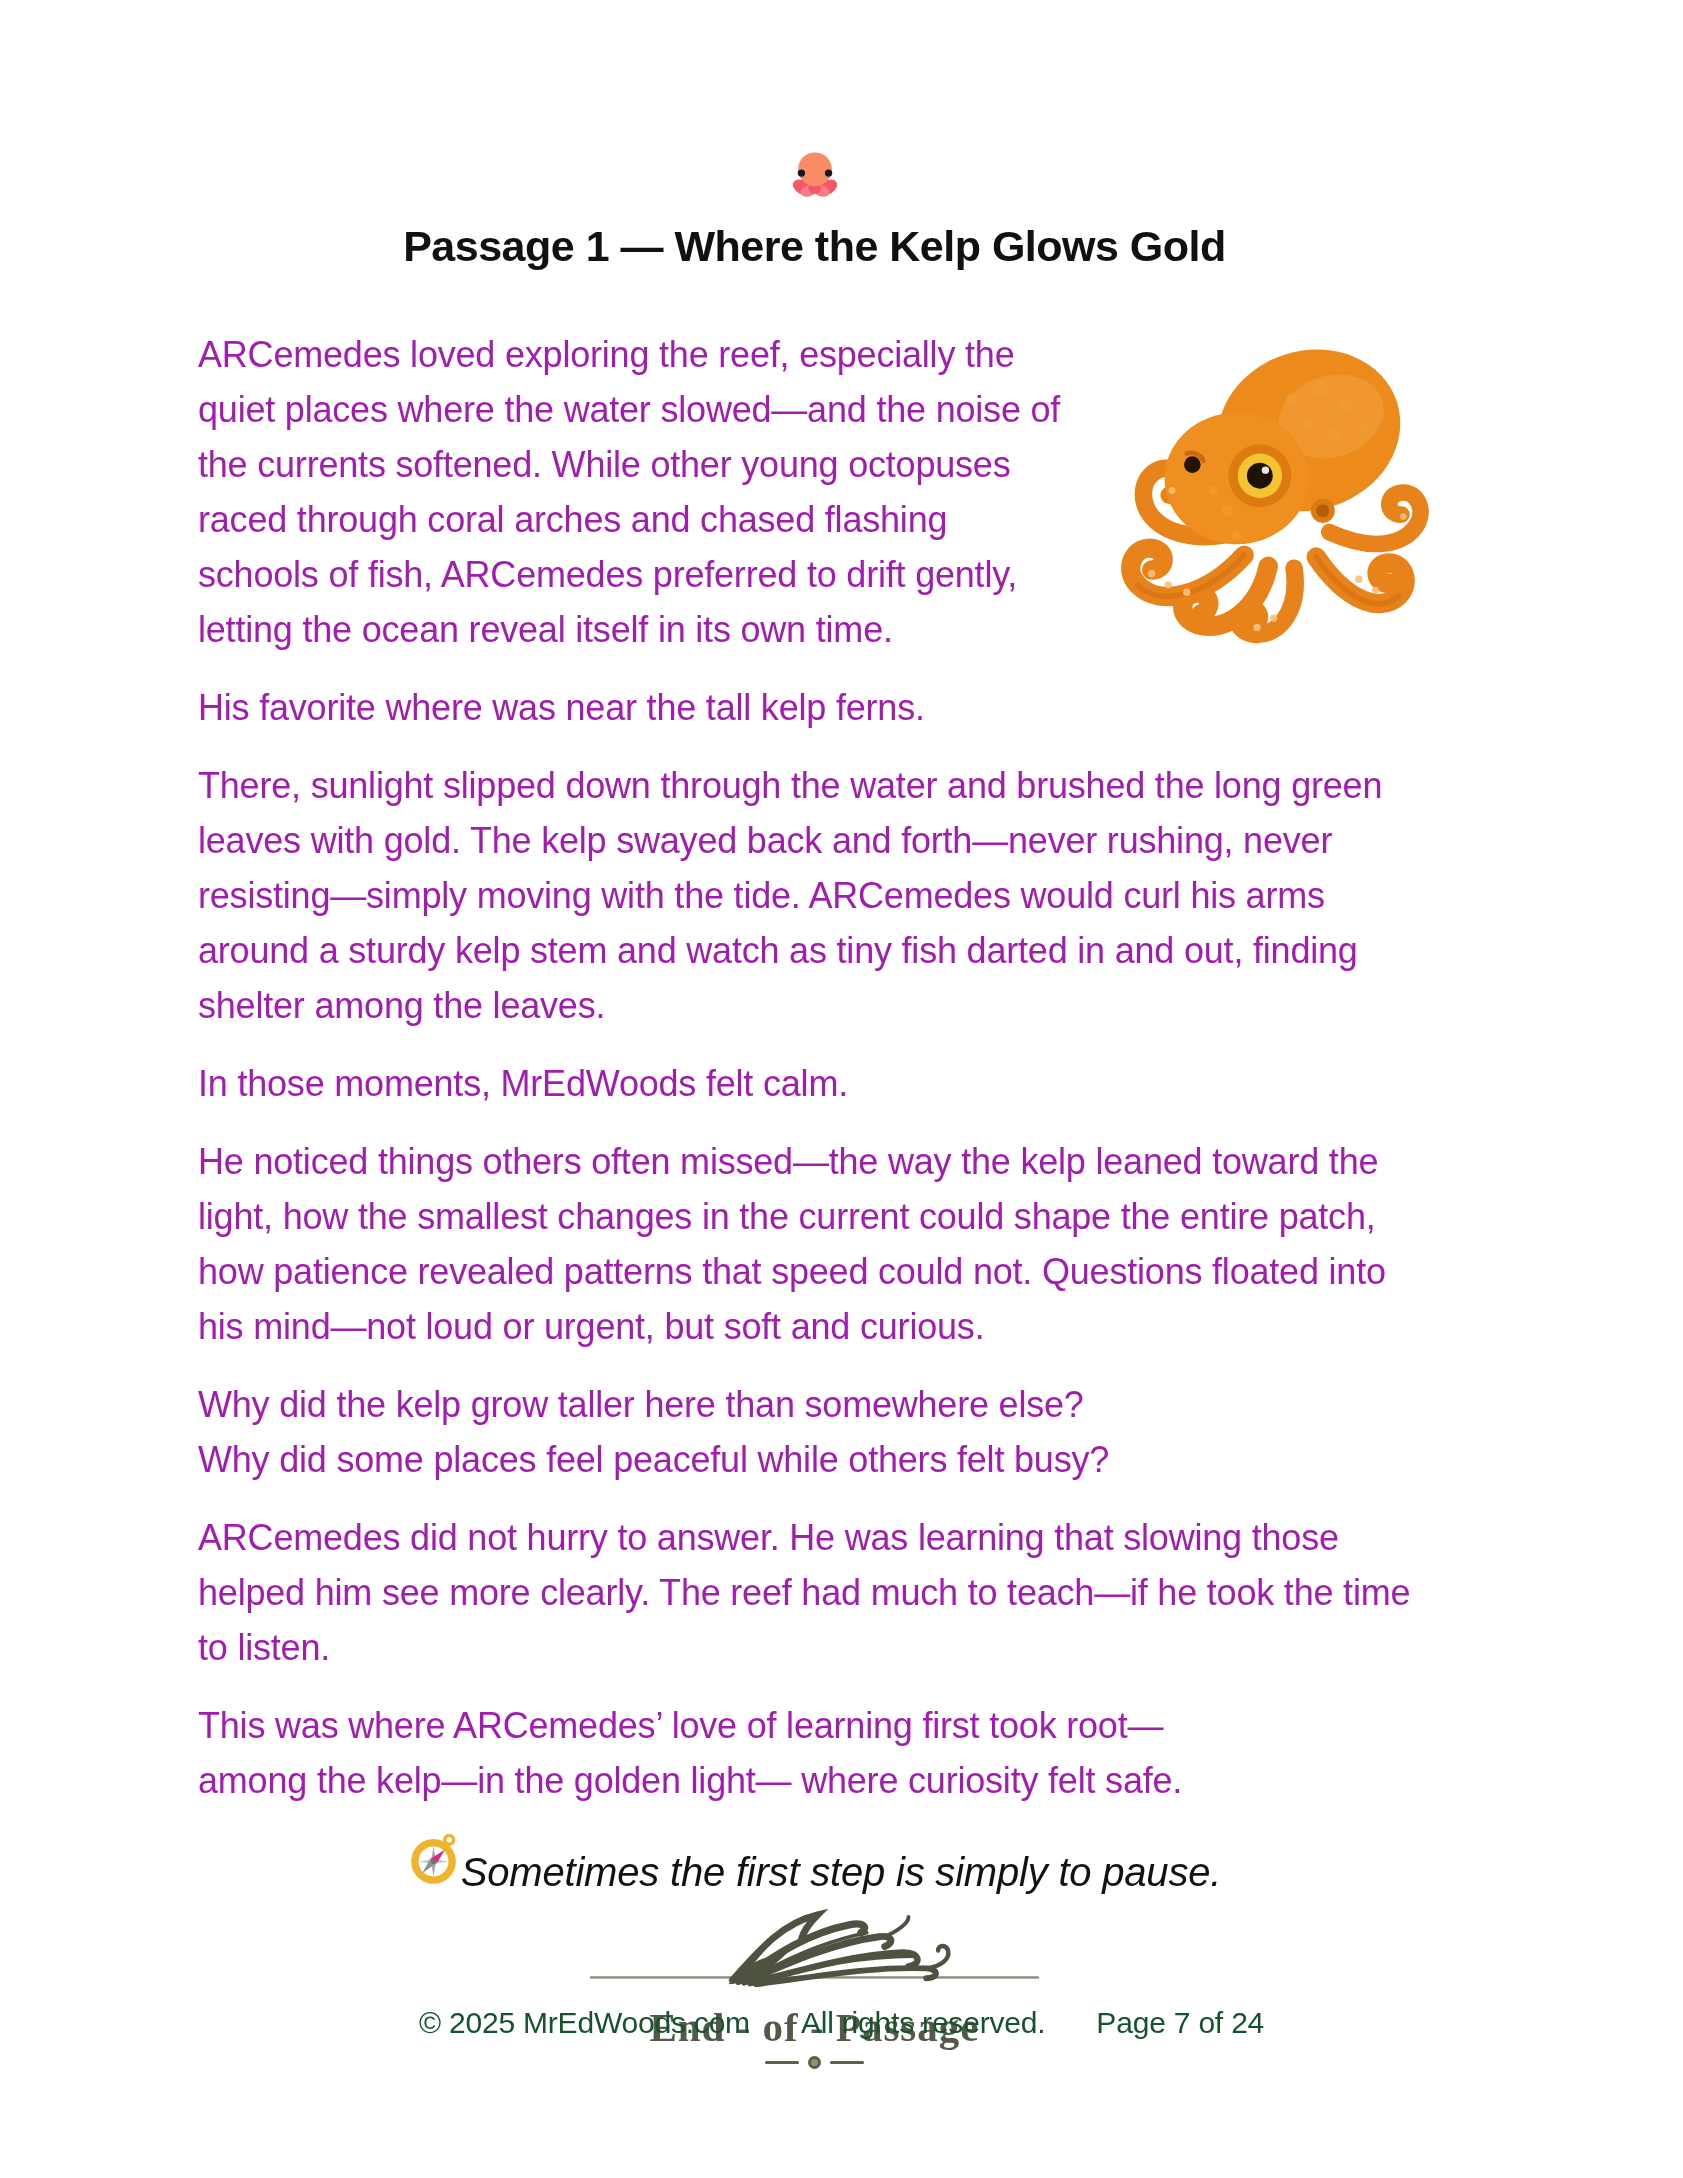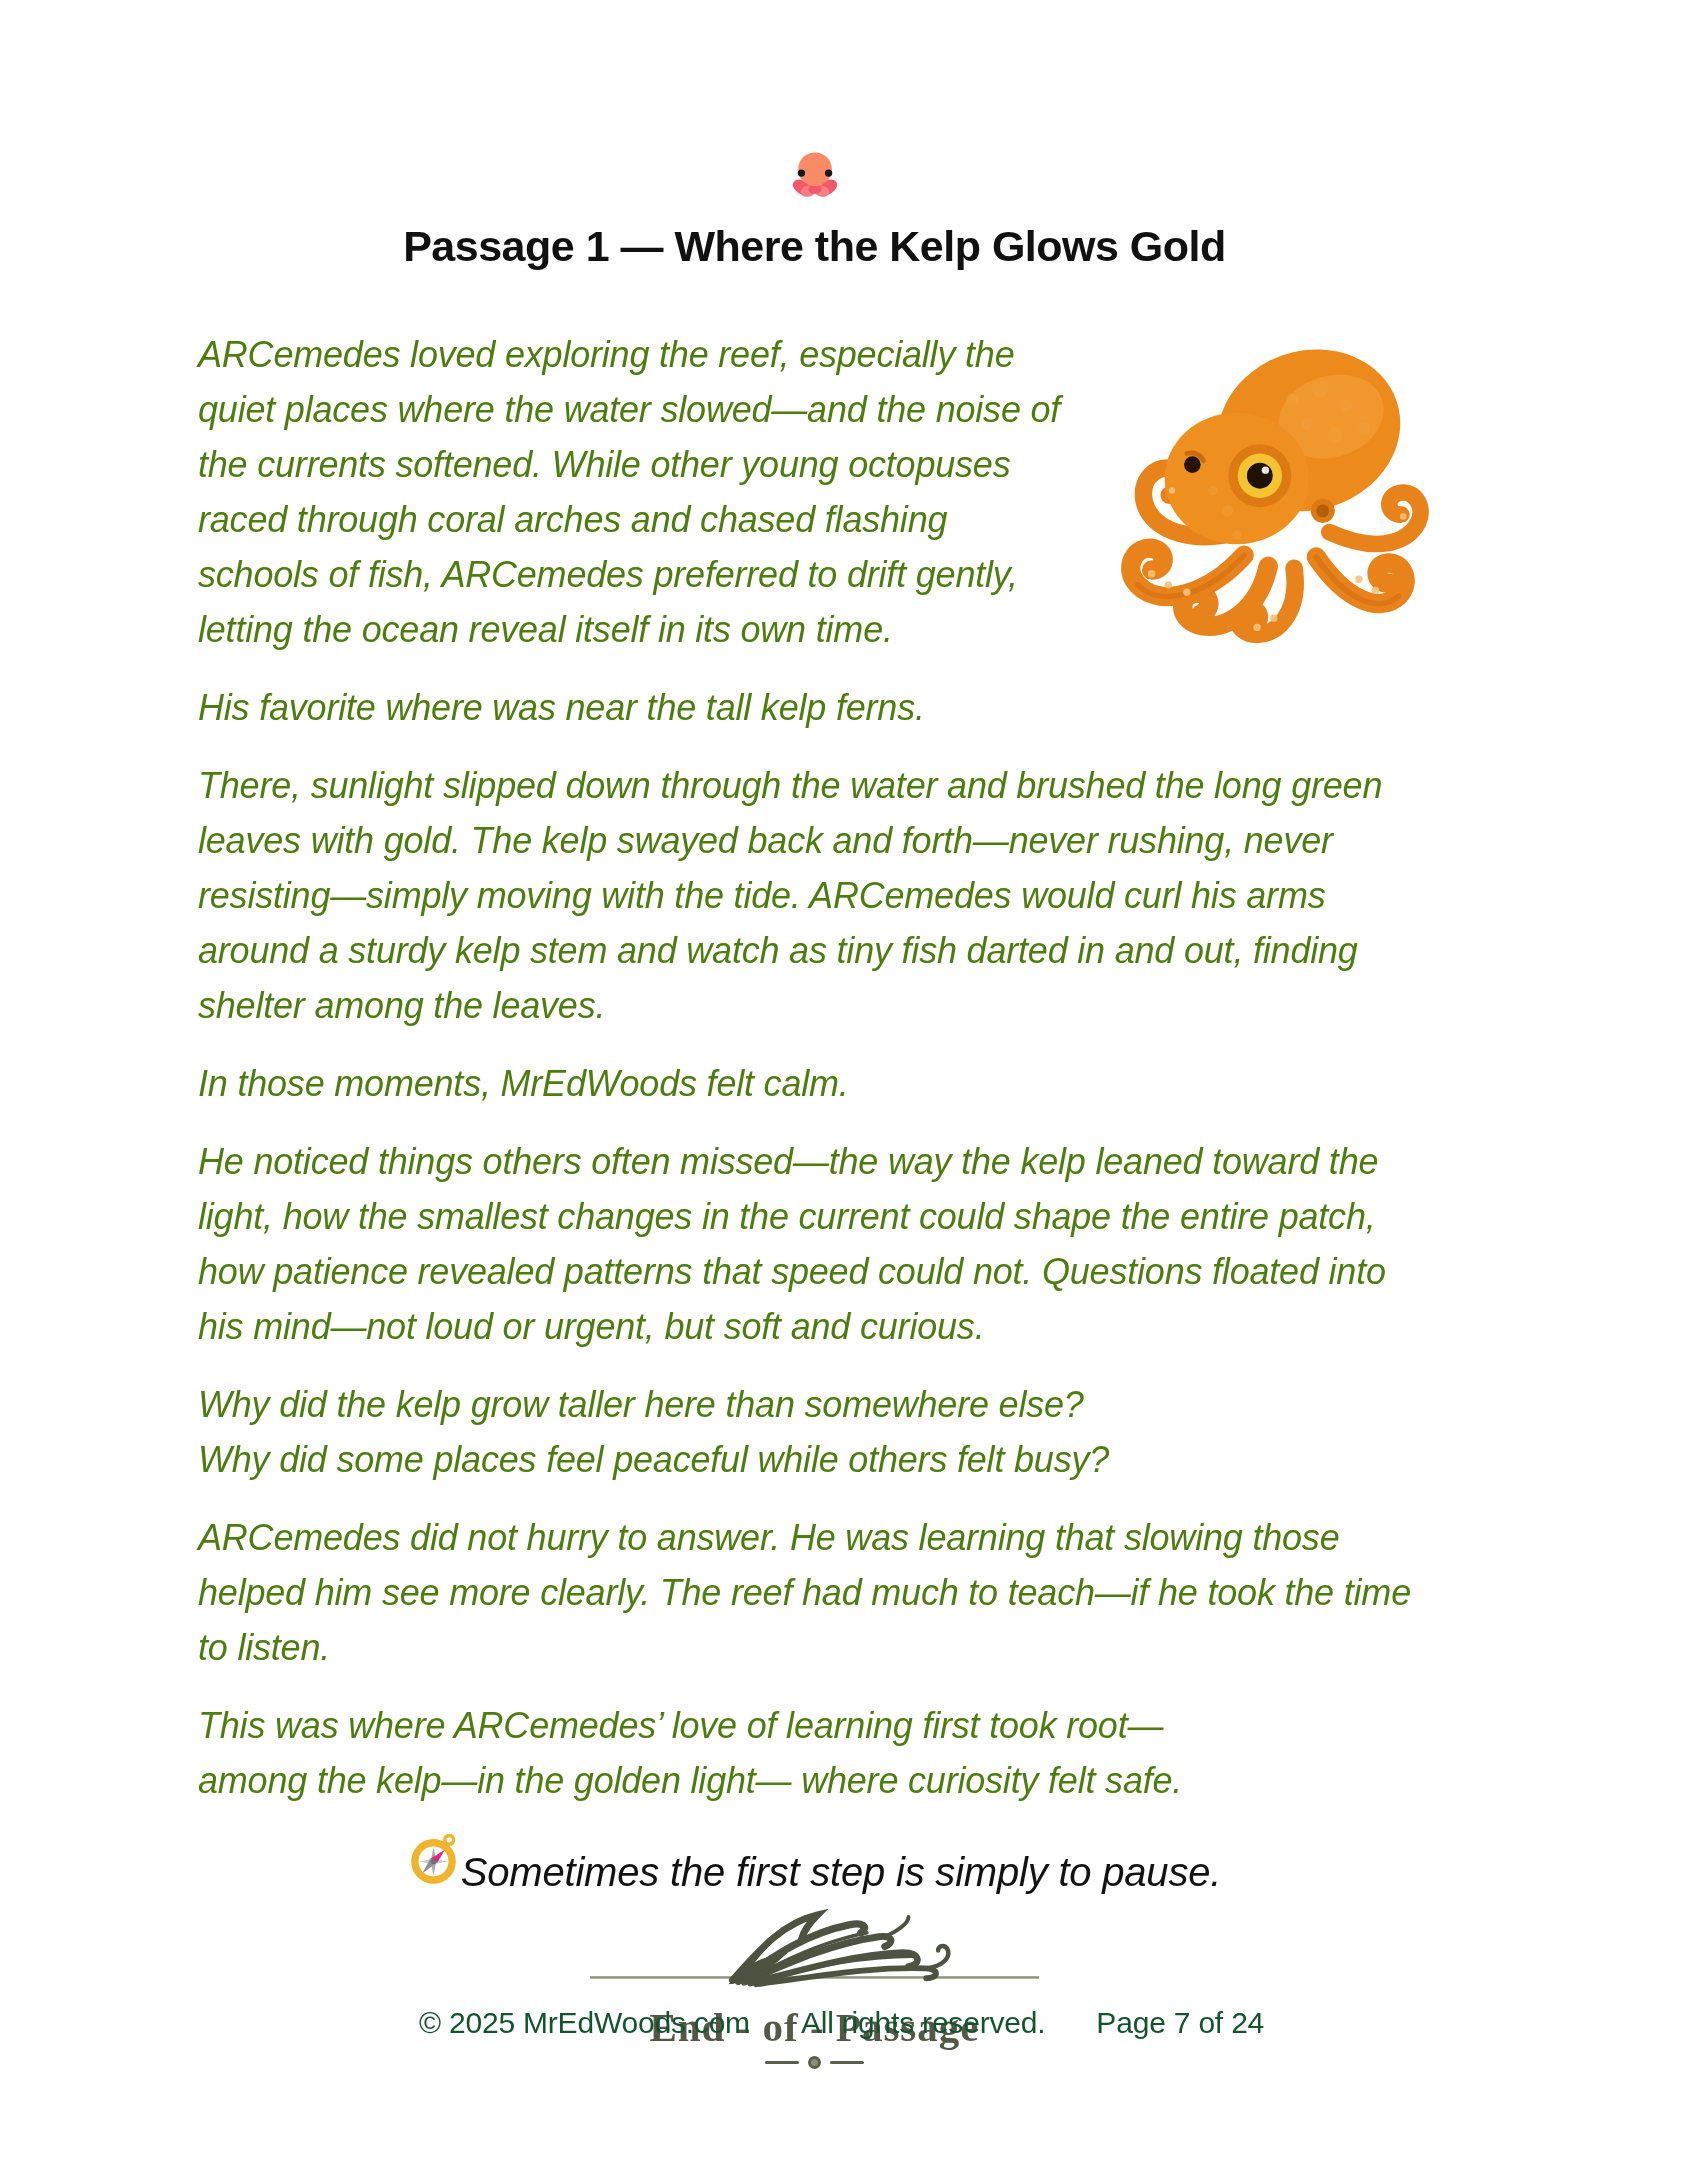--- a/index.html
+++ b/index.html
@@ -30,22 +30,21 @@
   .octo-float{
     float:right;
     width:333px;height:327px;
     margin:0 0 6px 30px;
   }
   .para{
     margin:0 0 23px 0;
     font-size:36px;line-height:55px;
     letter-spacing:-0.2px;
     white-space:pre-line;
-    color:#4d7c0f;
-    font-style:italic;
+    color:#a21caf;
   }
   .quote-row{
     clear:both;
     margin-top:14px;
     display:flex;justify-content:center;align-items:flex-end;
     font-size:40px;font-style:italic;color:#121212;
     letter-spacing:-0.2px;
   }
   .end-deco{
     margin-top:14px;

